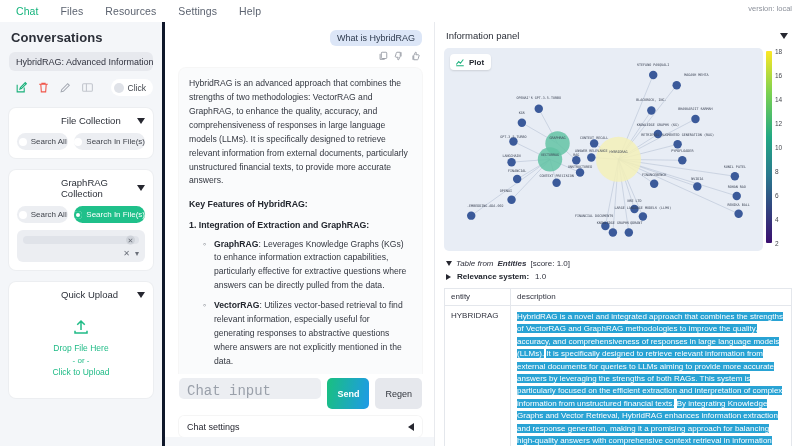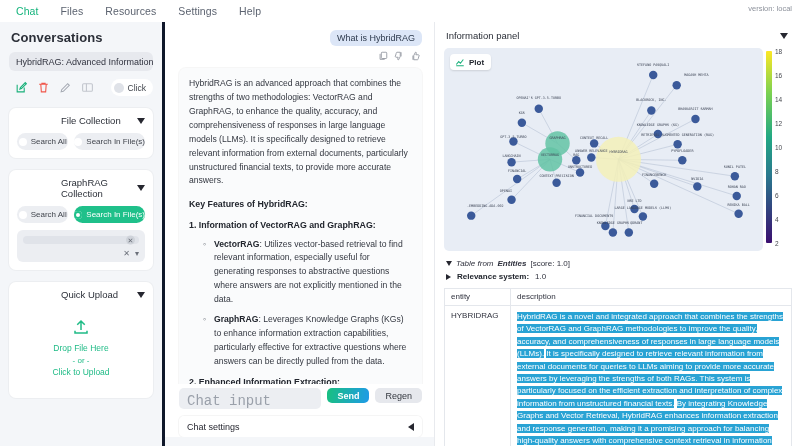--- a/index.html
+++ b/index.html
@@ -108,21 +108,21 @@
   .strong { font-weight: 700; color: #22262e; }
 
   .inputbar { padding: 4px 12px 0 14px; display: flex; gap: 6px; align-items: flex-start; }
   .chat-input {
     flex: 1; height: 21px; background: #eceef2; border: none; border-radius: 5px;
     font-family: Liberation Mono, monospace; font-size: 14px; color: #41454d;
     padding: 5px 8px; resize: none; outline: none;
   }
   .chat-input::placeholder { color: #9aa0aa; }
   .btn {
-    height: 15px; border: none; border-radius: 5px; padding: 0 10px;
+    height: 31px; border: none; border-radius: 5px; padding: 0 10px;
     font-family: "Liberation Sans", sans-serif; font-size: 9px; cursor: pointer;
   }
   .btn-send { background: linear-gradient(100deg, #19c07f 0%, #1f9ae8 100%); color: #ffffff; font-weight: 600; }
   .btn-regen { background: #e6e8ed; color: #32363e; }
   .chat-settings {
     margin: 7px 12px 0 14px; background: #ffffff; border-radius: 5px;
     height: 21px; display: flex; align-items: center; justify-content: space-between;
     padding: 0 8px; font-size: 9px; color: #262730;
     box-shadow: 0 0 0 1px rgba(0,0,0,.04);
   }
@@ -294,27 +294,27 @@
             <path d="M7 21V11M17 21H9V11l4-8c2 0 3 1 2 3l-1 3h6c1 0 2 1 2 2l-2 6c0 2-1 4-2 4z"></path>
           </svg>
         </div>
 
         <div class="msg-bot">
           <p>HybridRAG is an advanced approach that combines the strengths of two methodologies: VectorRAG and GraphRAG, to enhance the quality, accuracy, and comprehensiveness of responses in large language models (LLMs). It is specifically designed to retrieve relevant information from external documents, particularly unstructured financial texts, to provide more accurate answers.</p>
           <div class="h">Key Features of HybridRAG:</div>
           <ol class="olist">
             <li>
               <span class="oli-title">1.</span>
-              <span class="oli-title">Information of VectorRAG and GraphRAG:</span>
+              <span class="oli-title">Integration of Extraction and GraphRAG:</span>
               <ul class="sublist">
                 <li>
-                  <span class="strong">VectorRAG</span><span>: Utilizes vector-based retrieval to find relevant information, especially useful for generating responses to abstractive questions where answers are not explicitly mentioned in the data.</span>
+                  <span class="strong">GraphRAG</span><span>: Leverages Knowledge Graphs (KGs) to enhance information extraction capabilities, particularly effective for extractive questions where answers can be directly pulled from the data.</span>
                 </li>
                 <li>
-                  <span class="strong">GraphRAG</span><span>: Leverages Knowledge Graphs (KGs) to enhance information extraction capabilities, particularly effective for extractive questions where answers can be directly pulled from the data.</span>
+                  <span class="strong">VectorRAG</span><span>: Utilizes vector-based retrieval to find relevant information, especially useful for generating responses to abstractive questions where answers are not explicitly mentioned in the data.</span>
                 </li>
               </ul>
             </li>
             <li>
               <span class="oli-title">2.</span>
               <span class="oli-title">Enhanced Information Extraction:</span>
               
             </li>
 
           </ol>

